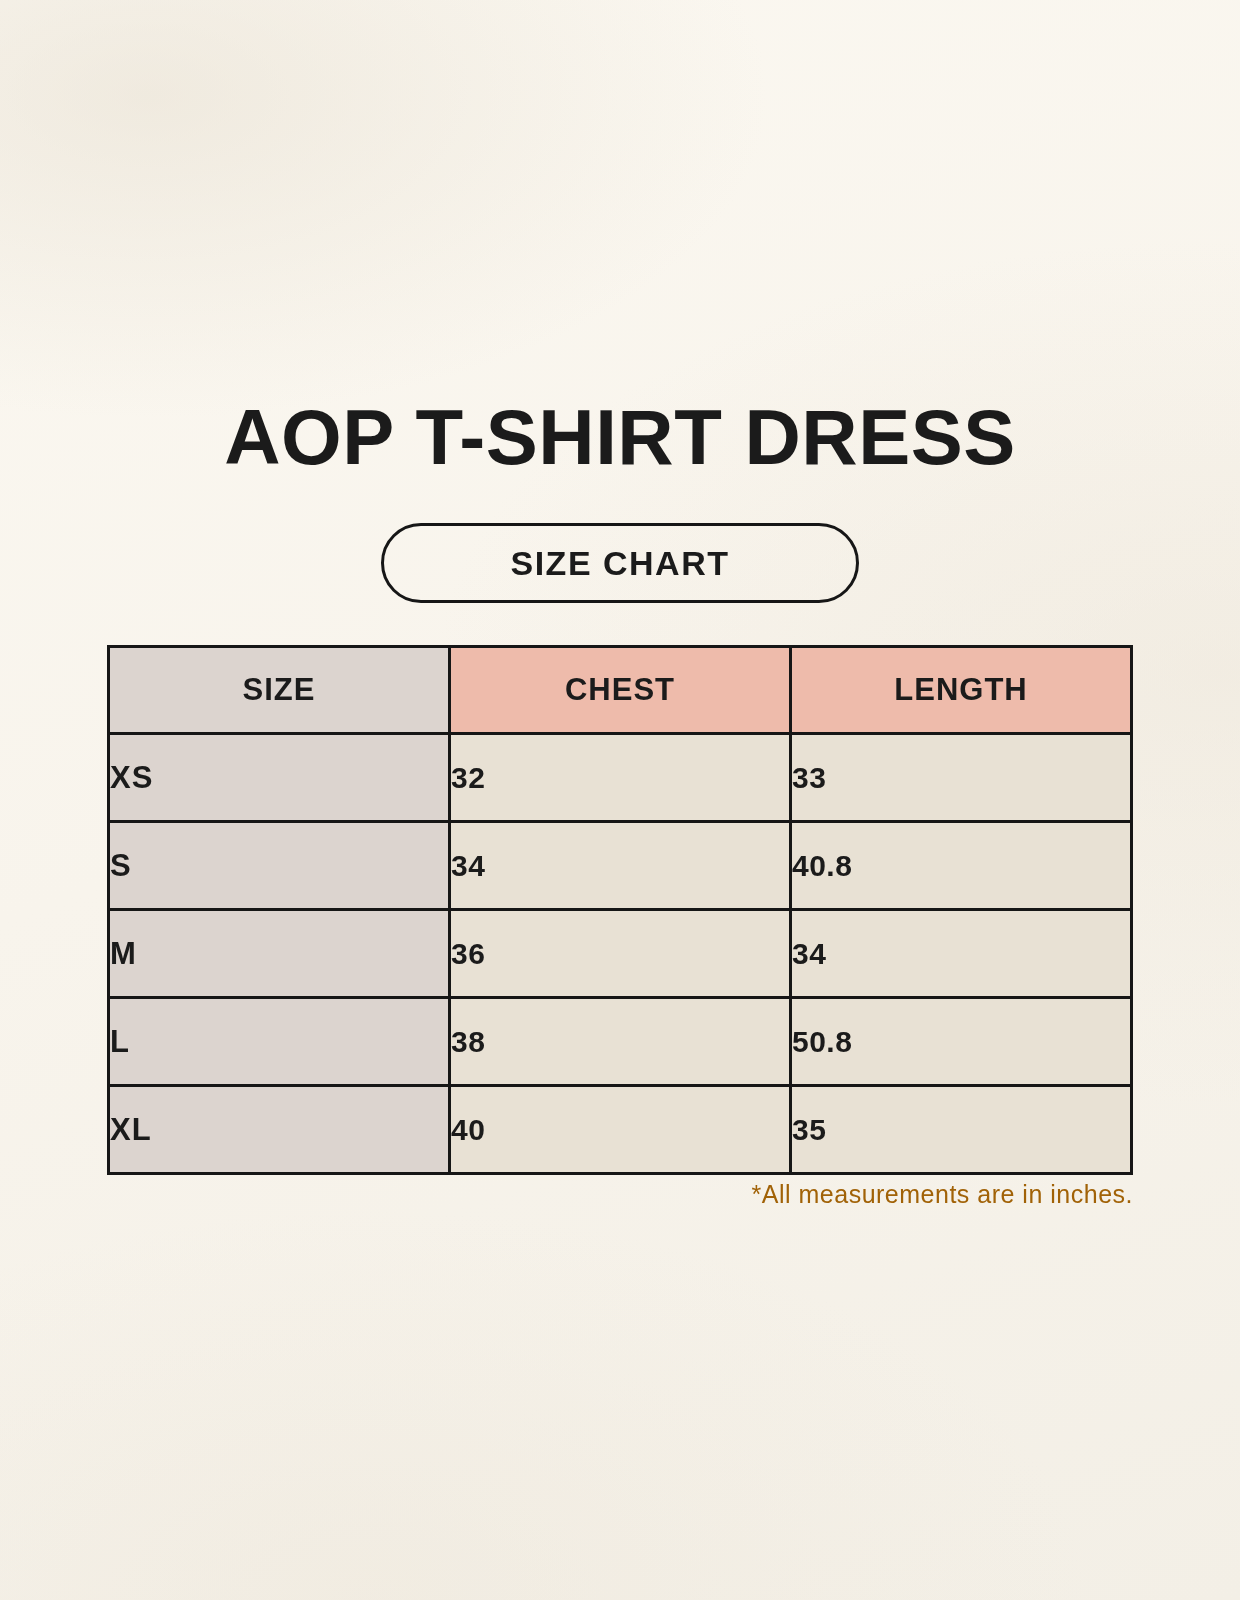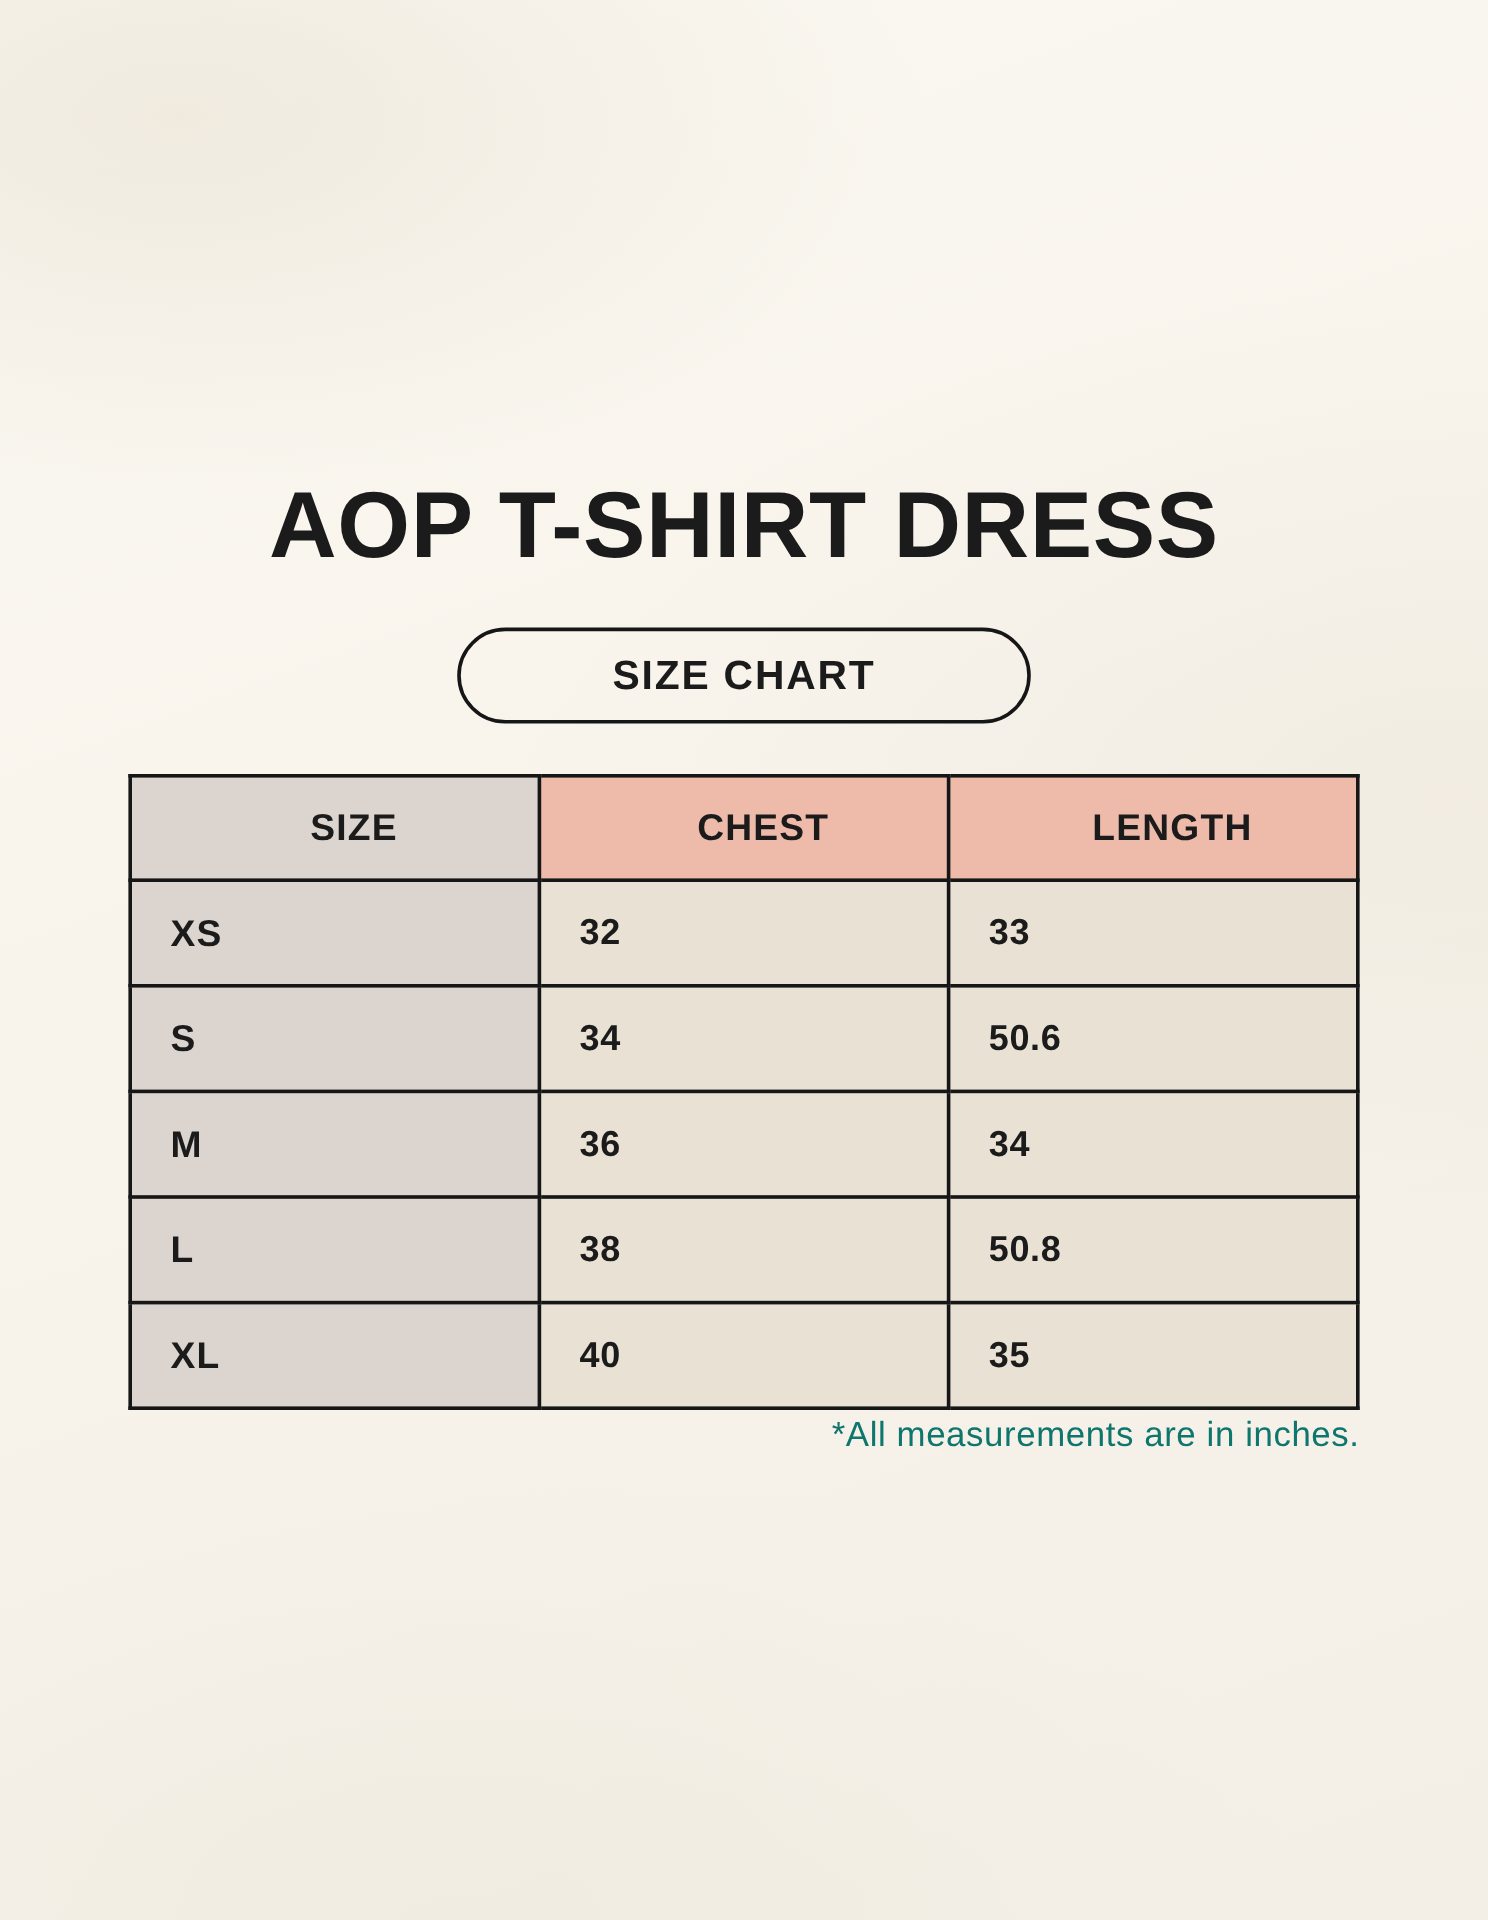--- a/index.html
+++ b/index.html
@@ -63,21 +63,20 @@
     position: absolute;
     top: 645px;
     left: 107px;
     width: 1026px;
     border-collapse: collapse;
     table-layout: fixed;
   }
   .size-table th, .size-table td {
     border: 3px solid var(--border);
     vertical-align: middle;
-    padding-left: 32px;
   }
   .size-table th { height: 87px; font-size: 31px; font-weight: 700; letter-spacing: 1px; }
   .size-table td { height: 88px; }
   .size-table .col-size-header  { background: var(--gray-cell); }
   .size-table .col-measure-header { background: var(--pink-cell); }
   .size-table td.label-cell {
     background: var(--gray-cell);
     font-size: 31px;
     font-weight: 700;
     letter-spacing: 1px;
@@ -86,24 +85,24 @@
     background: var(--cream-cell);
     font-size: 30px;
     font-weight: 700;
     letter-spacing: 0.5px;
   }
 
   .footnote {
     position: absolute;
     top: 1180px;
     right: 107px;
-    font-size: 29px;
+    font-size: 25px;
     font-weight: 500;
     letter-spacing: 0.5px;
-    color: #0f766e;
+    color: #a16207;
   }
 </style>
 </head>
 <body>
 
 <h1 class="page-title">AOP T-SHIRT DRESS</h1>
 
 <div class="size-chart-badge">
   <span class="badge-label">SIZE CHART</span>
 </div>
@@ -118,21 +117,21 @@
   </thead>
   <tbody>
       <tr>
         <td class="label-cell">XS</td>
         <td class="value-cell">32</td>
         <td class="value-cell">33</td>
       </tr>
       <tr>
         <td class="label-cell">S</td>
         <td class="value-cell">34</td>
-        <td class="value-cell">50.6</td>
+        <td class="value-cell">40.8</td>
       </tr>
       <tr>
         <td class="label-cell">M</td>
         <td class="value-cell">36</td>
         <td class="value-cell">34</td>
       </tr>
       <tr>
         <td class="label-cell">L</td>
         <td class="value-cell">38</td>
         <td class="value-cell">50.8</td>

